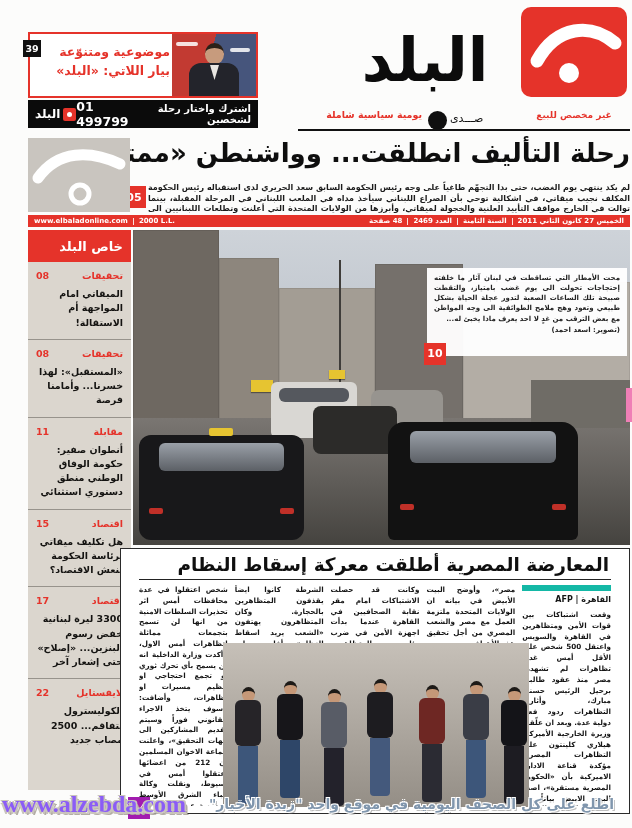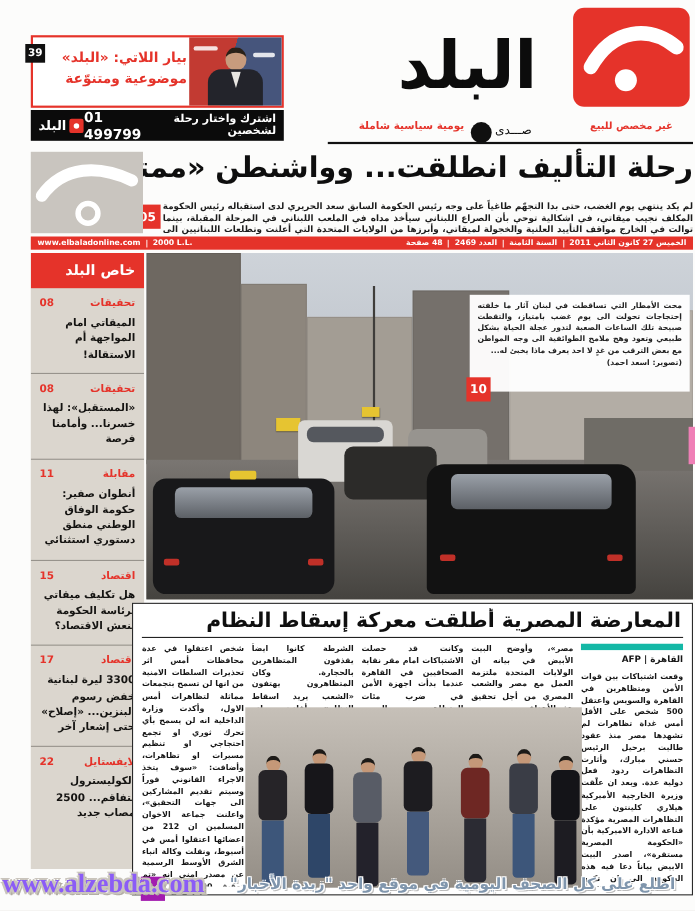--- a/index.html
+++ b/index.html
@@ -99,21 +99,21 @@
   #sidebar{left:28px;top:230px;width:103px;height:560px;background:#dbd6ce;overflow:hidden}
   #sidebar-head{height:32px;background:#e5332a;color:#fff;font-size:13px;font-weight:900;display:flex;
                 align-items:center;padding:0 8px;direction:rtl}
   .s-item{padding:8px 8px 9px;border-bottom:1px solid #97938c;direction:rtl}
   .s-item:last-child{border-bottom:none}
   .s-head{display:flex;justify-content:space-between;font-size:9.5px;font-weight:bold;color:#e5332a;margin-bottom:6px}
   .s-title{font-size:9.5px;font-weight:bold;line-height:1.5;color:#141311;text-align:right}
 
   
   #article{left:120px;top:548px;width:510px;height:266px;border:1px solid #2a2a2a;background:#fff;
-           padding:4px 8px;position:absolute}
+           padding:4px 18px;position:absolute}
   #art-head{direction:rtl;font-size:18.5px;font-weight:900;color:#0f0f0f;text-align:right;padding:1px 2px 4px;
             border-bottom:1px solid #222;white-space:nowrap;overflow:hidden}
   #art-cols{display:flex;direction:rtl;gap:7px;padding-top:5px;height:226px;overflow:hidden}
   .col{flex:1;font-size:7.2px;font-weight:bold;line-height:1.5;text-align:justify;color:#161616;overflow:hidden;direction:rtl}
   .byline{border-top:6px solid #14b8a6;padding:3px 0 4px;font-size:8px;font-weight:900;direction:rtl}
   #art-photo{position:absolute;left:102px;top:94px;width:306px;height:164px;overflow:hidden;
              background:linear-gradient(#c6c0b8 0%,#aba59d 55%,#948e86 100%)}
   .fig{position:absolute;width:34px}
   .fig .head{width:13px;height:15px;border-radius:50%;background:#c59878;border-top:4px solid #1d1a17;margin:0 auto}
   .fig .torso{width:26px;height:46px;border-radius:6px;margin:-2px auto 0}
@@ -144,22 +144,22 @@
   <div class="abs" id="notforsale">غير مخصص للبيع</div>
   <div class="abs" id="biglogo">البلد</div>
   <div class="abs" id="tagline">يومية سياسية شاملة</div>
   <div class="abs" id="echo-dot"></div>
   <div class="abs" id="echo">صـــدى</div>
   <div class="abs" id="mast-rule"></div>
 
   <div class="abs" id="promo"></div>
   <div class="abs" id="promo-badge">39</div>
   <div class="abs" id="promo-text">
+    <div>موضوعية ومتنوّعة</div>
     <div>بيار اللاتي: «البلد»</div>
-    <div>موضوعية ومتنوّعة</div>
   </div>
   <div class="abs" id="promo-photo">
     <div class="ph-scrib" style="left:4px;top:8px;width:22px"></div>
     <div class="ph-scrib" style="left:58px;top:14px;width:20px"></div>
     <div class="ph-head"></div>
     <div class="ph-body"></div>
     <div class="ph-shirt"></div>
   </div>
 
   <div class="abs" id="subbar">

